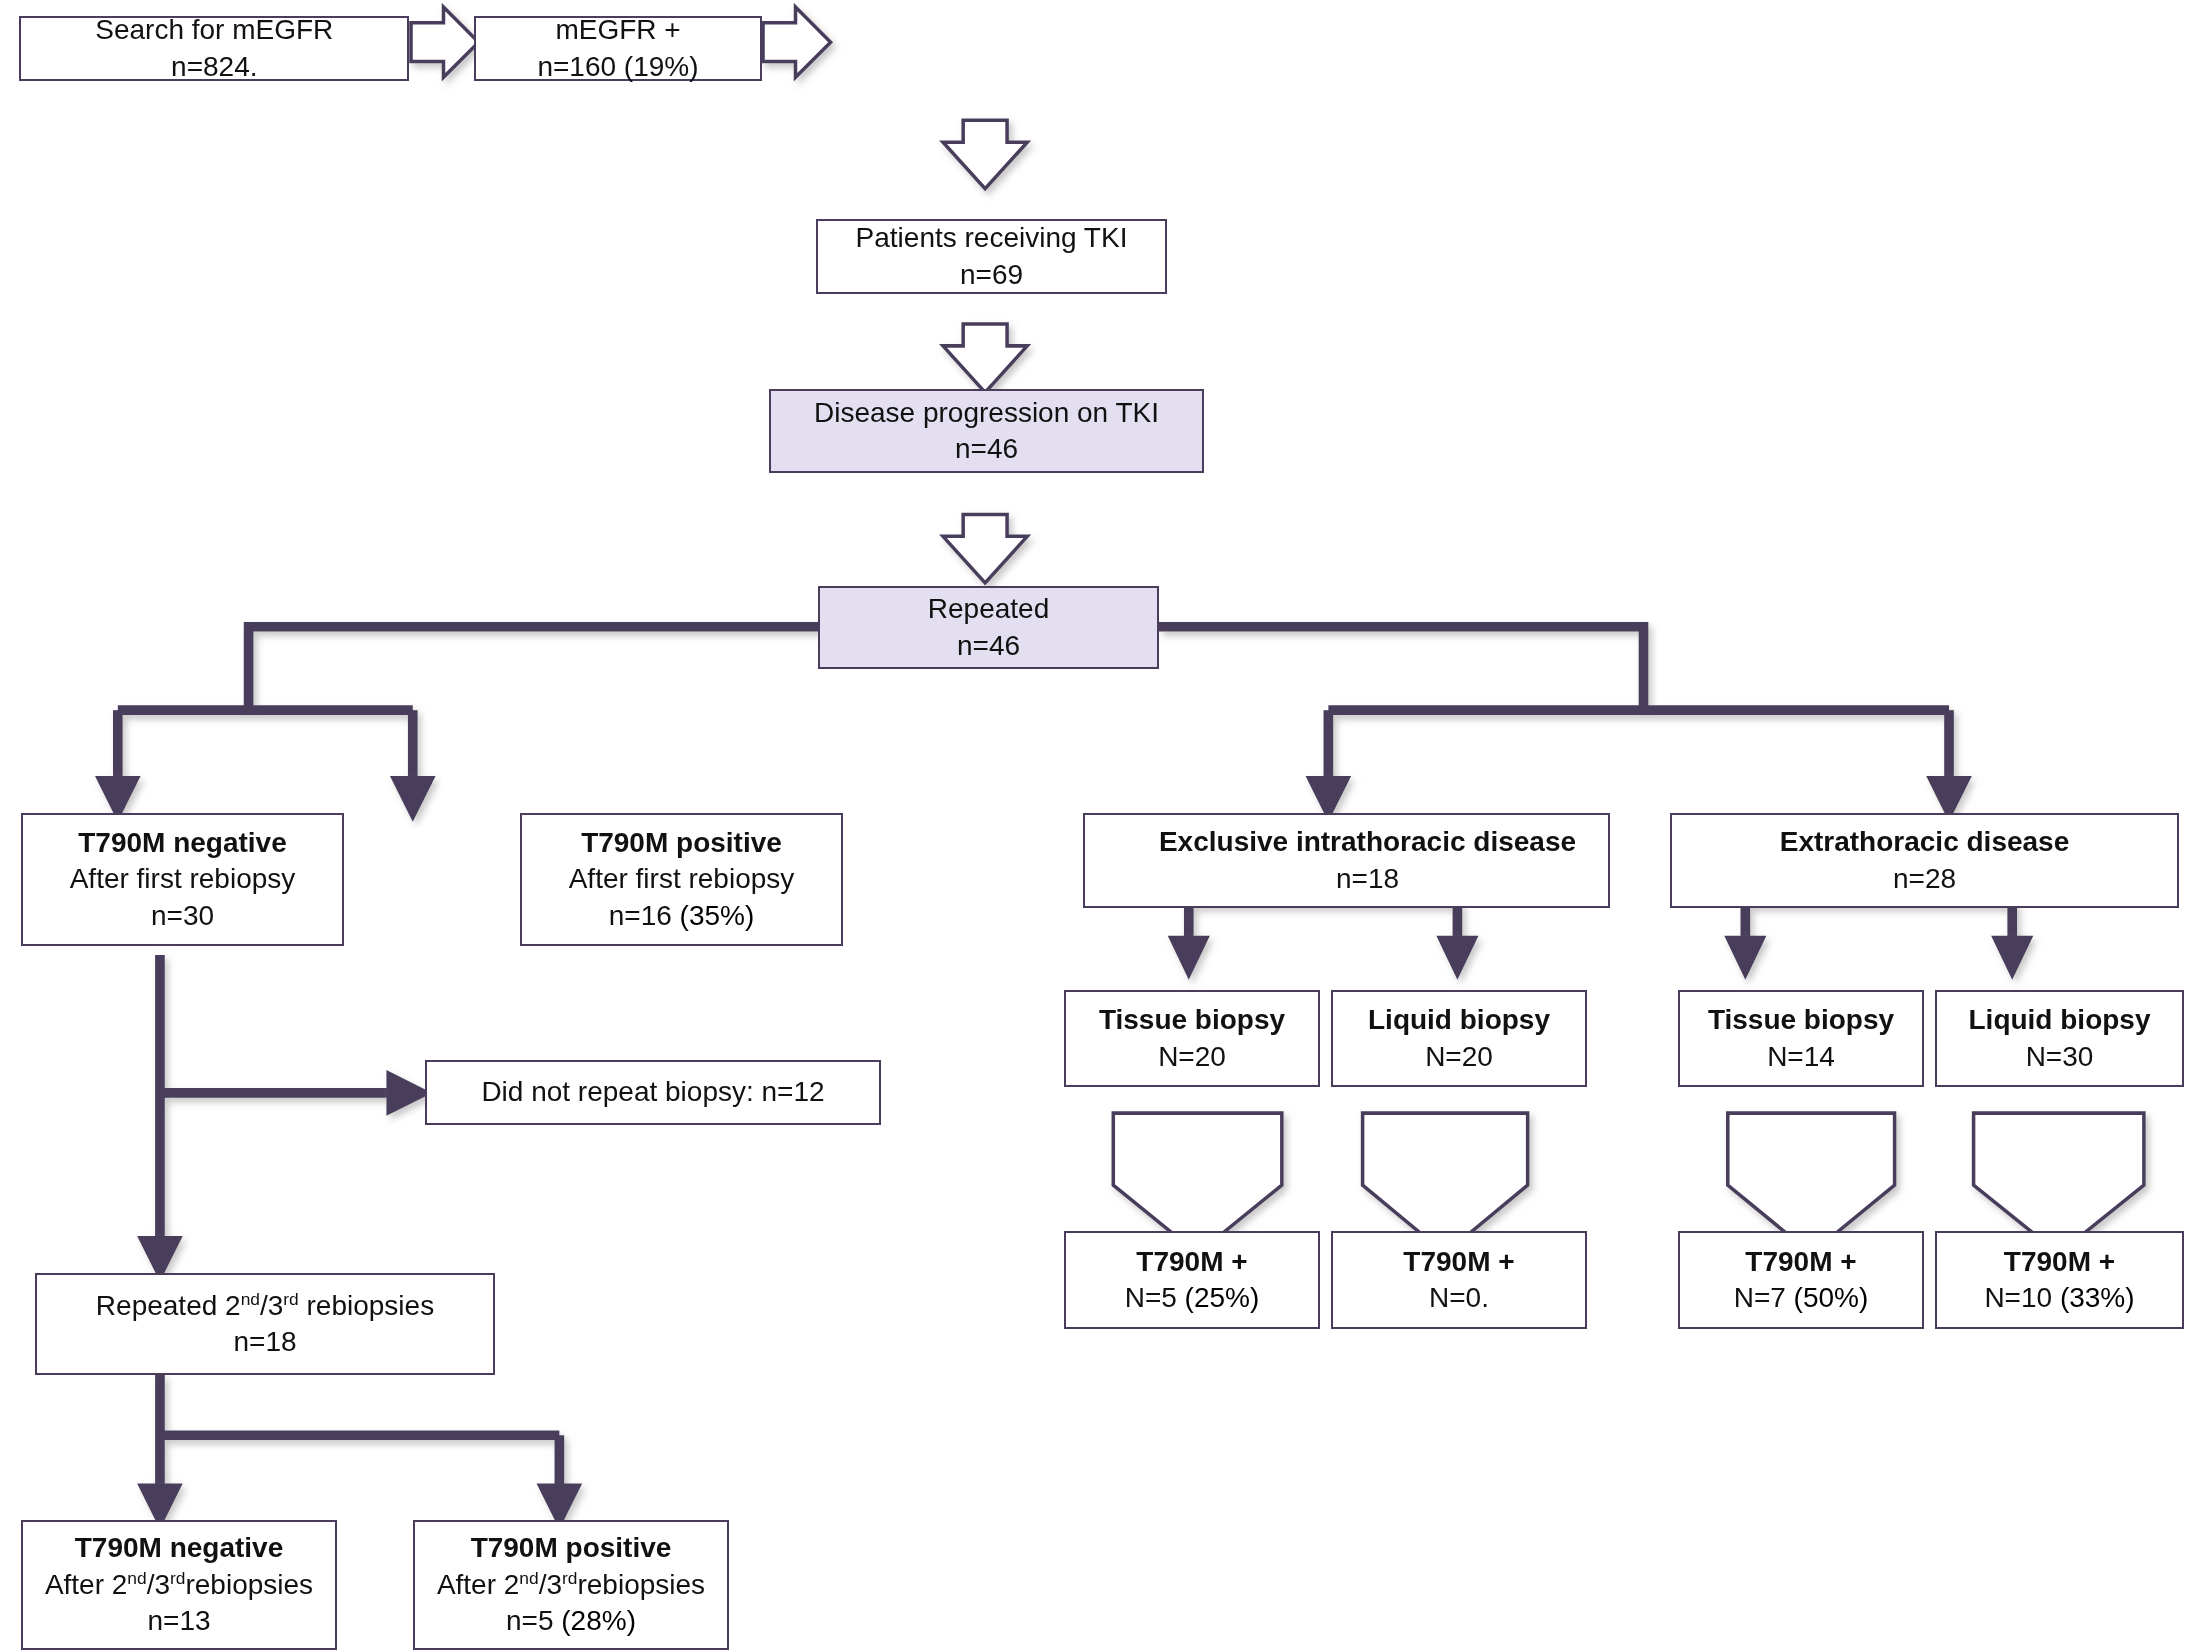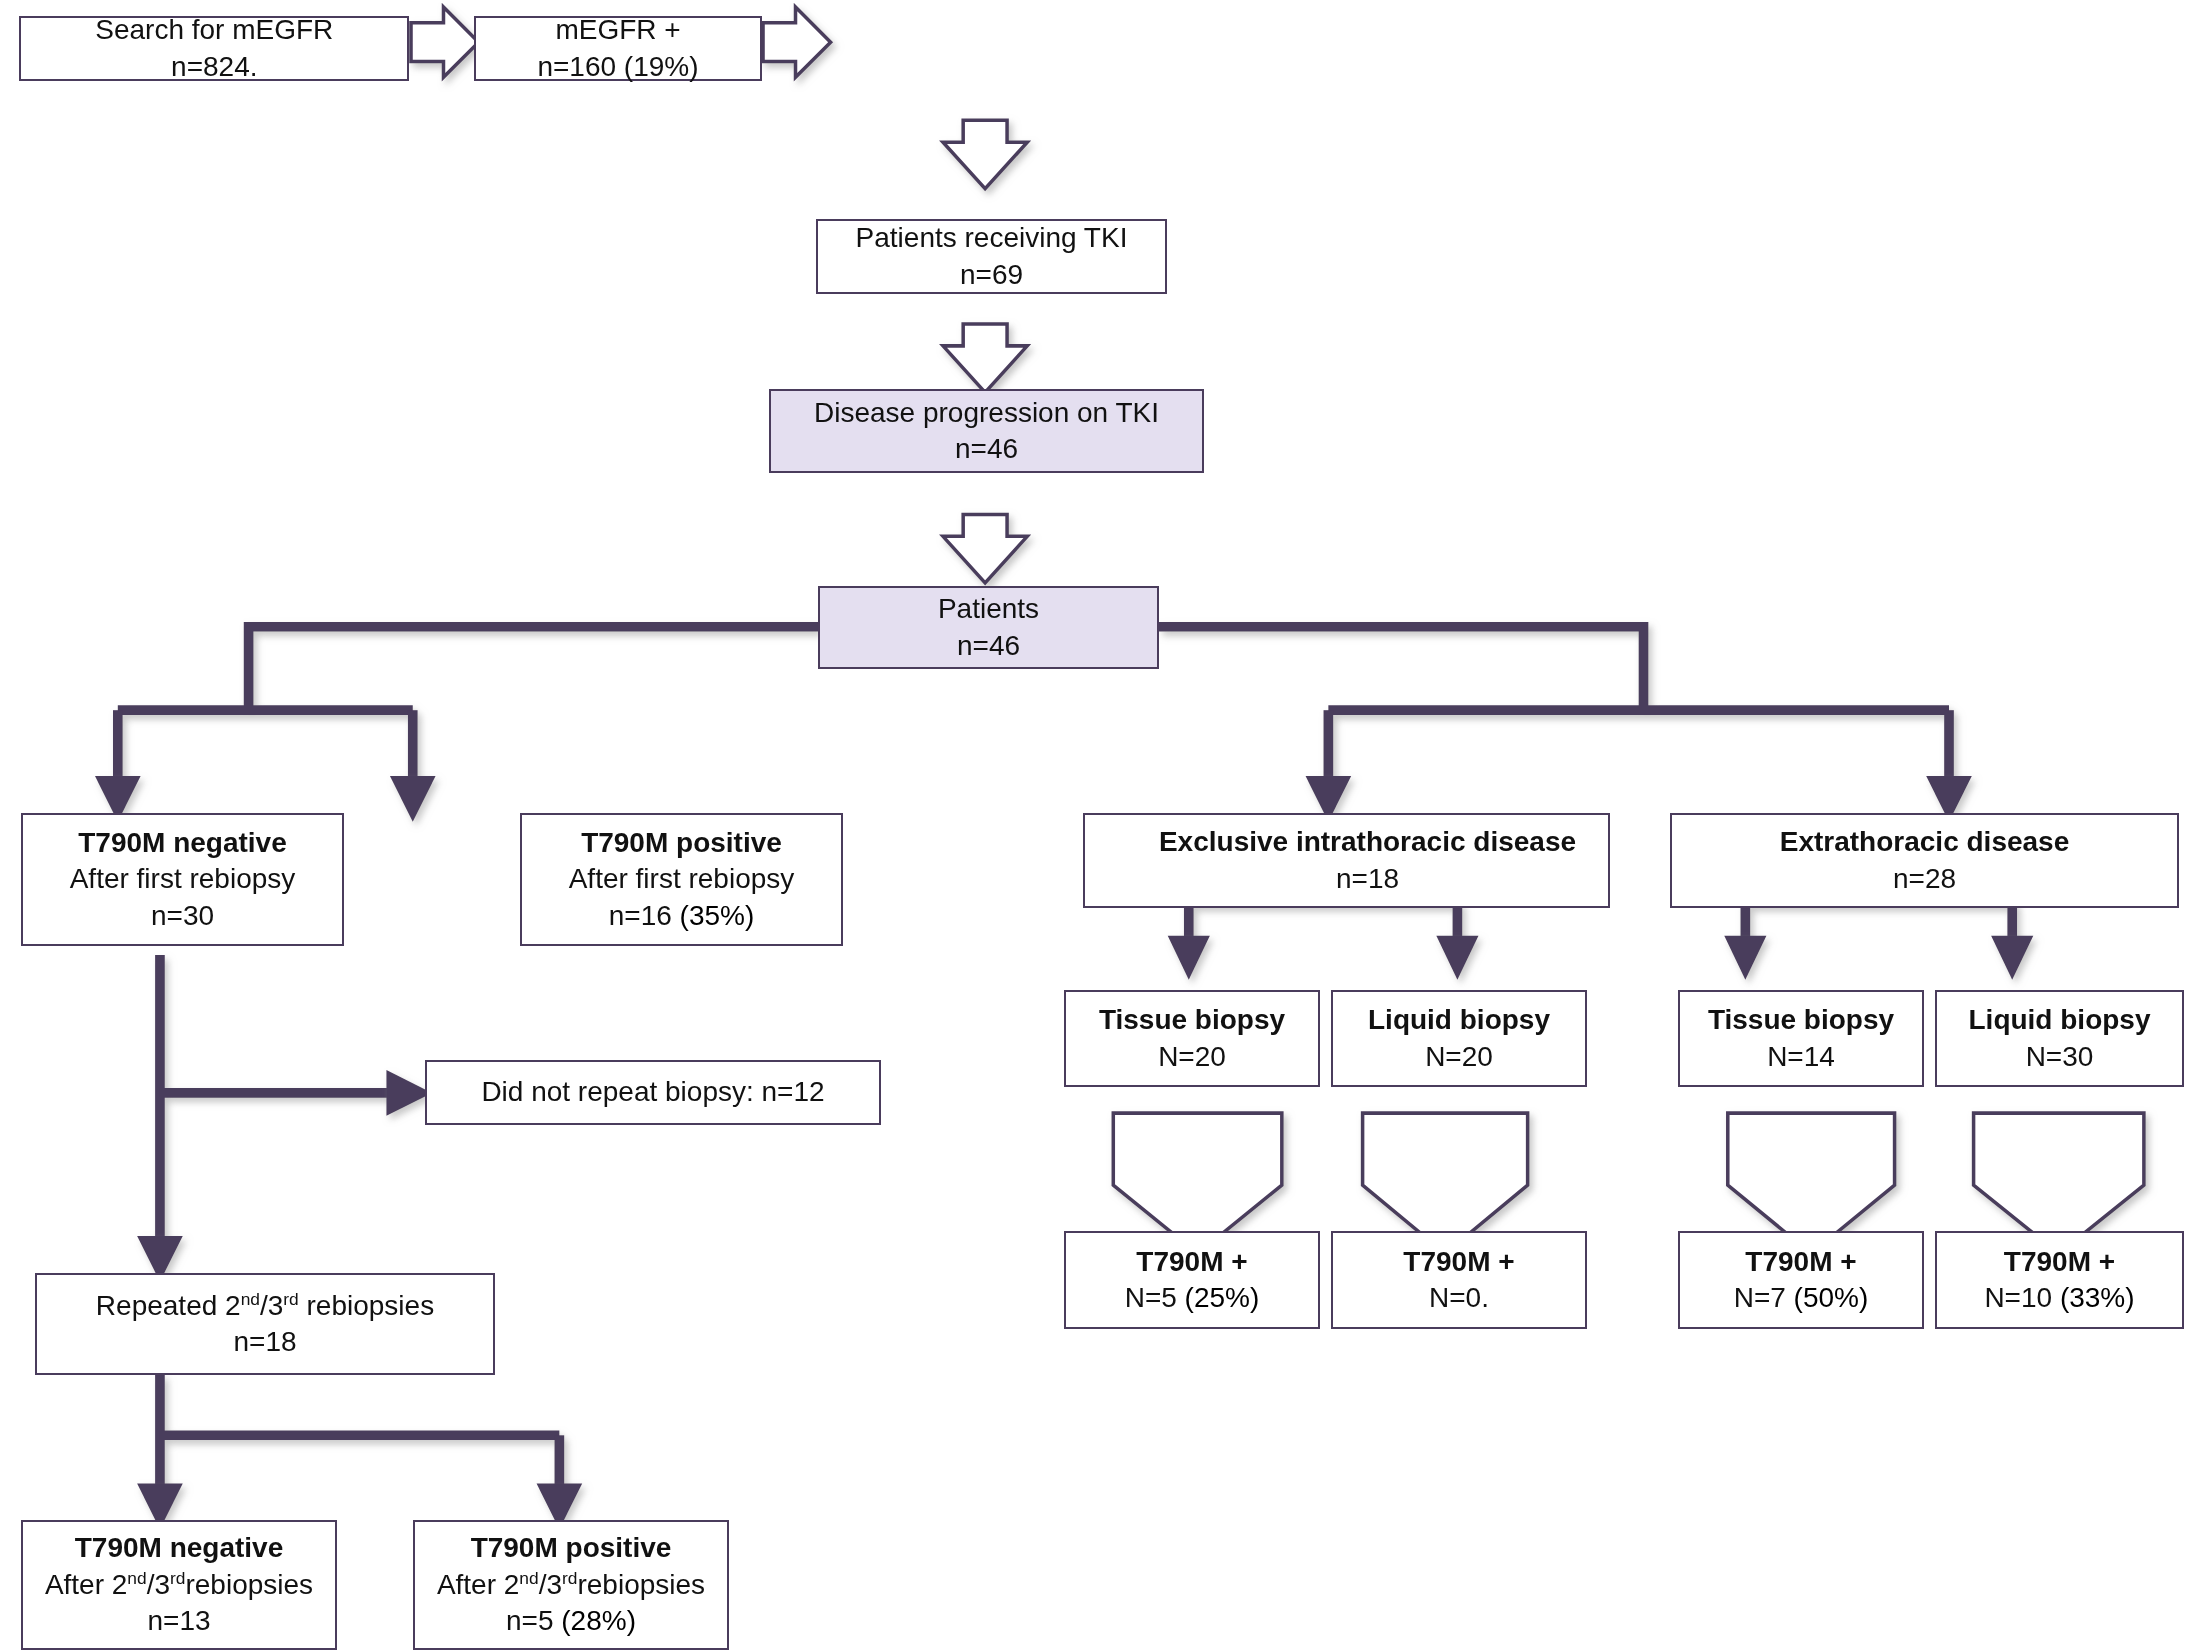--- a/index.html
+++ b/index.html
@@ -150,21 +150,21 @@
     <div class="ln">Patients receiving TKI</div>
     <div class="ln">n=69</div>
   </div>
 
   <div class="node shaded" style="left:769px;top:389px;width:435px;height:84px;">
     <div class="ln">Disease progression on TKI</div>
     <div class="ln">n=46</div>
   </div>
 
   <div class="node shaded" style="left:818px;top:586px;width:341px;height:83px;">
-    <div class="ln">Patients</div>
+    <div class="ln">Repeated</div>
     <div class="ln">n=46</div>
   </div>
 
   <div class="node" style="left:21px;top:813px;width:323px;height:133px;">
     <div class="ln ttl">T790M negative</div>
     <div class="ln">After first rebiopsy</div>
     <div class="ln">n=30</div>
   </div>
 
   <div class="node" style="left:520px;top:813px;width:323px;height:133px;">

